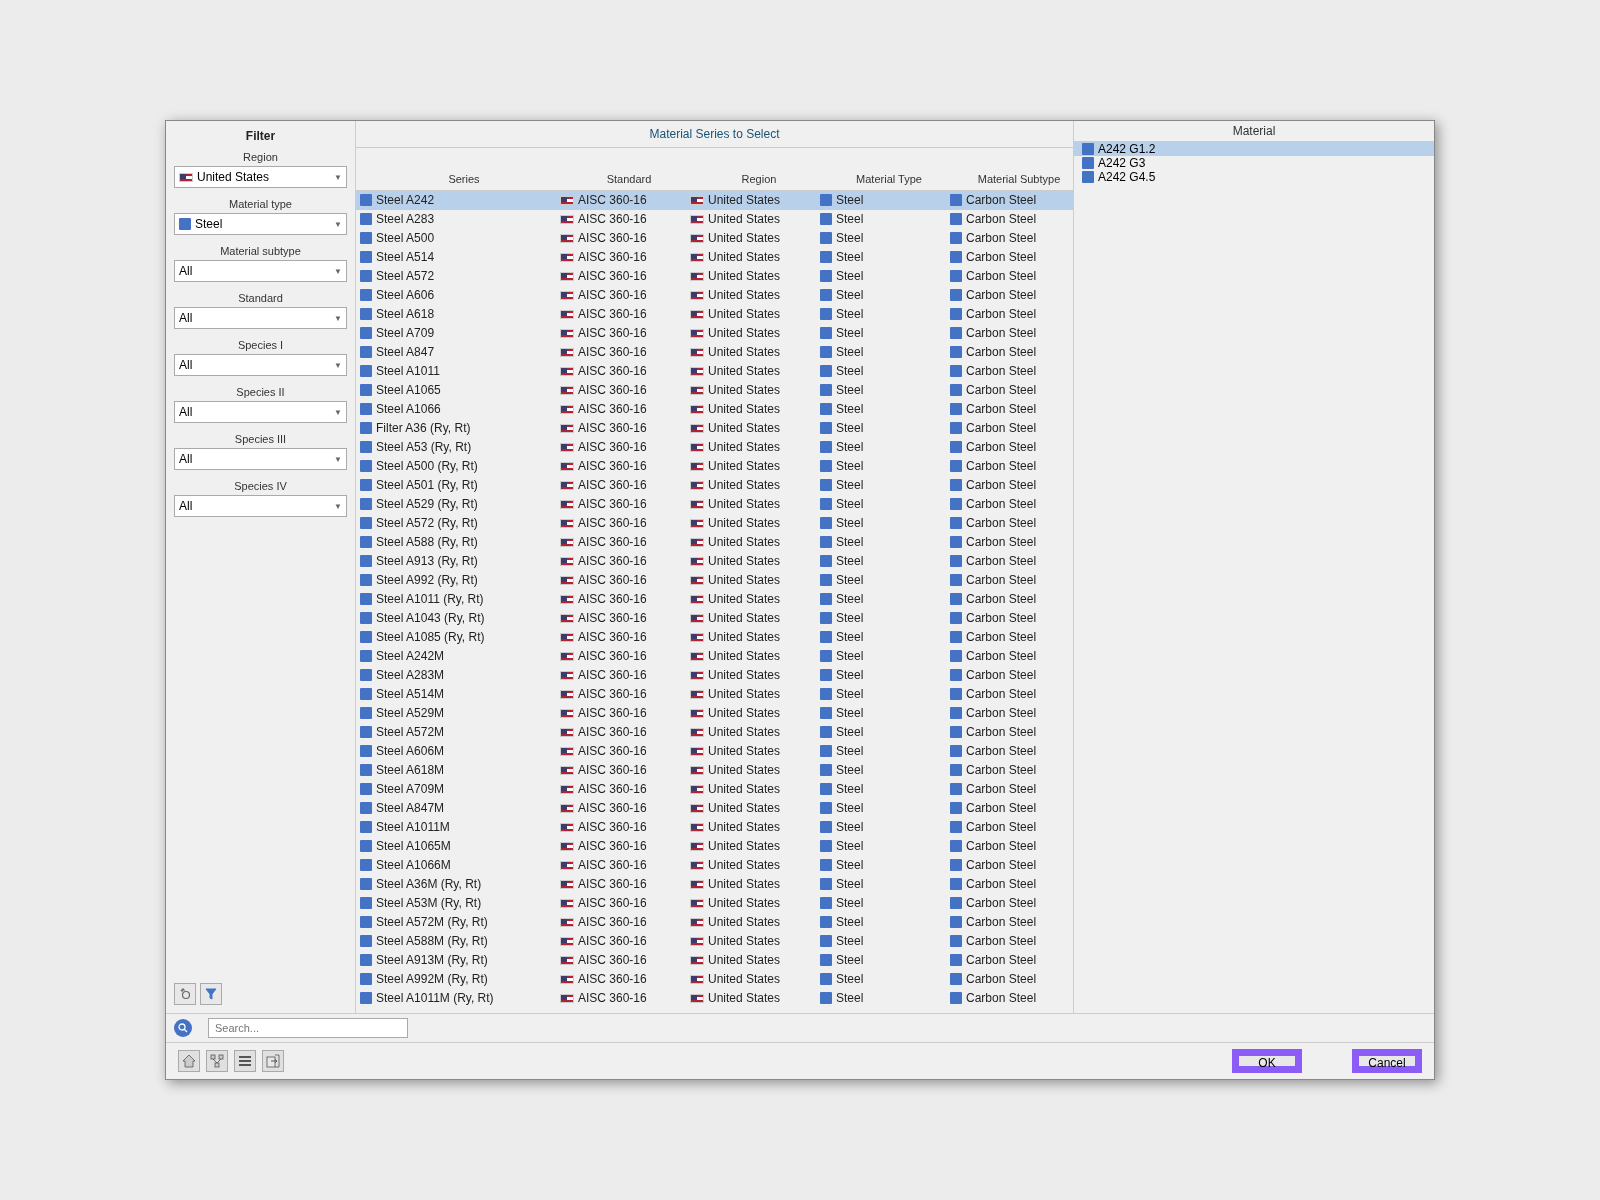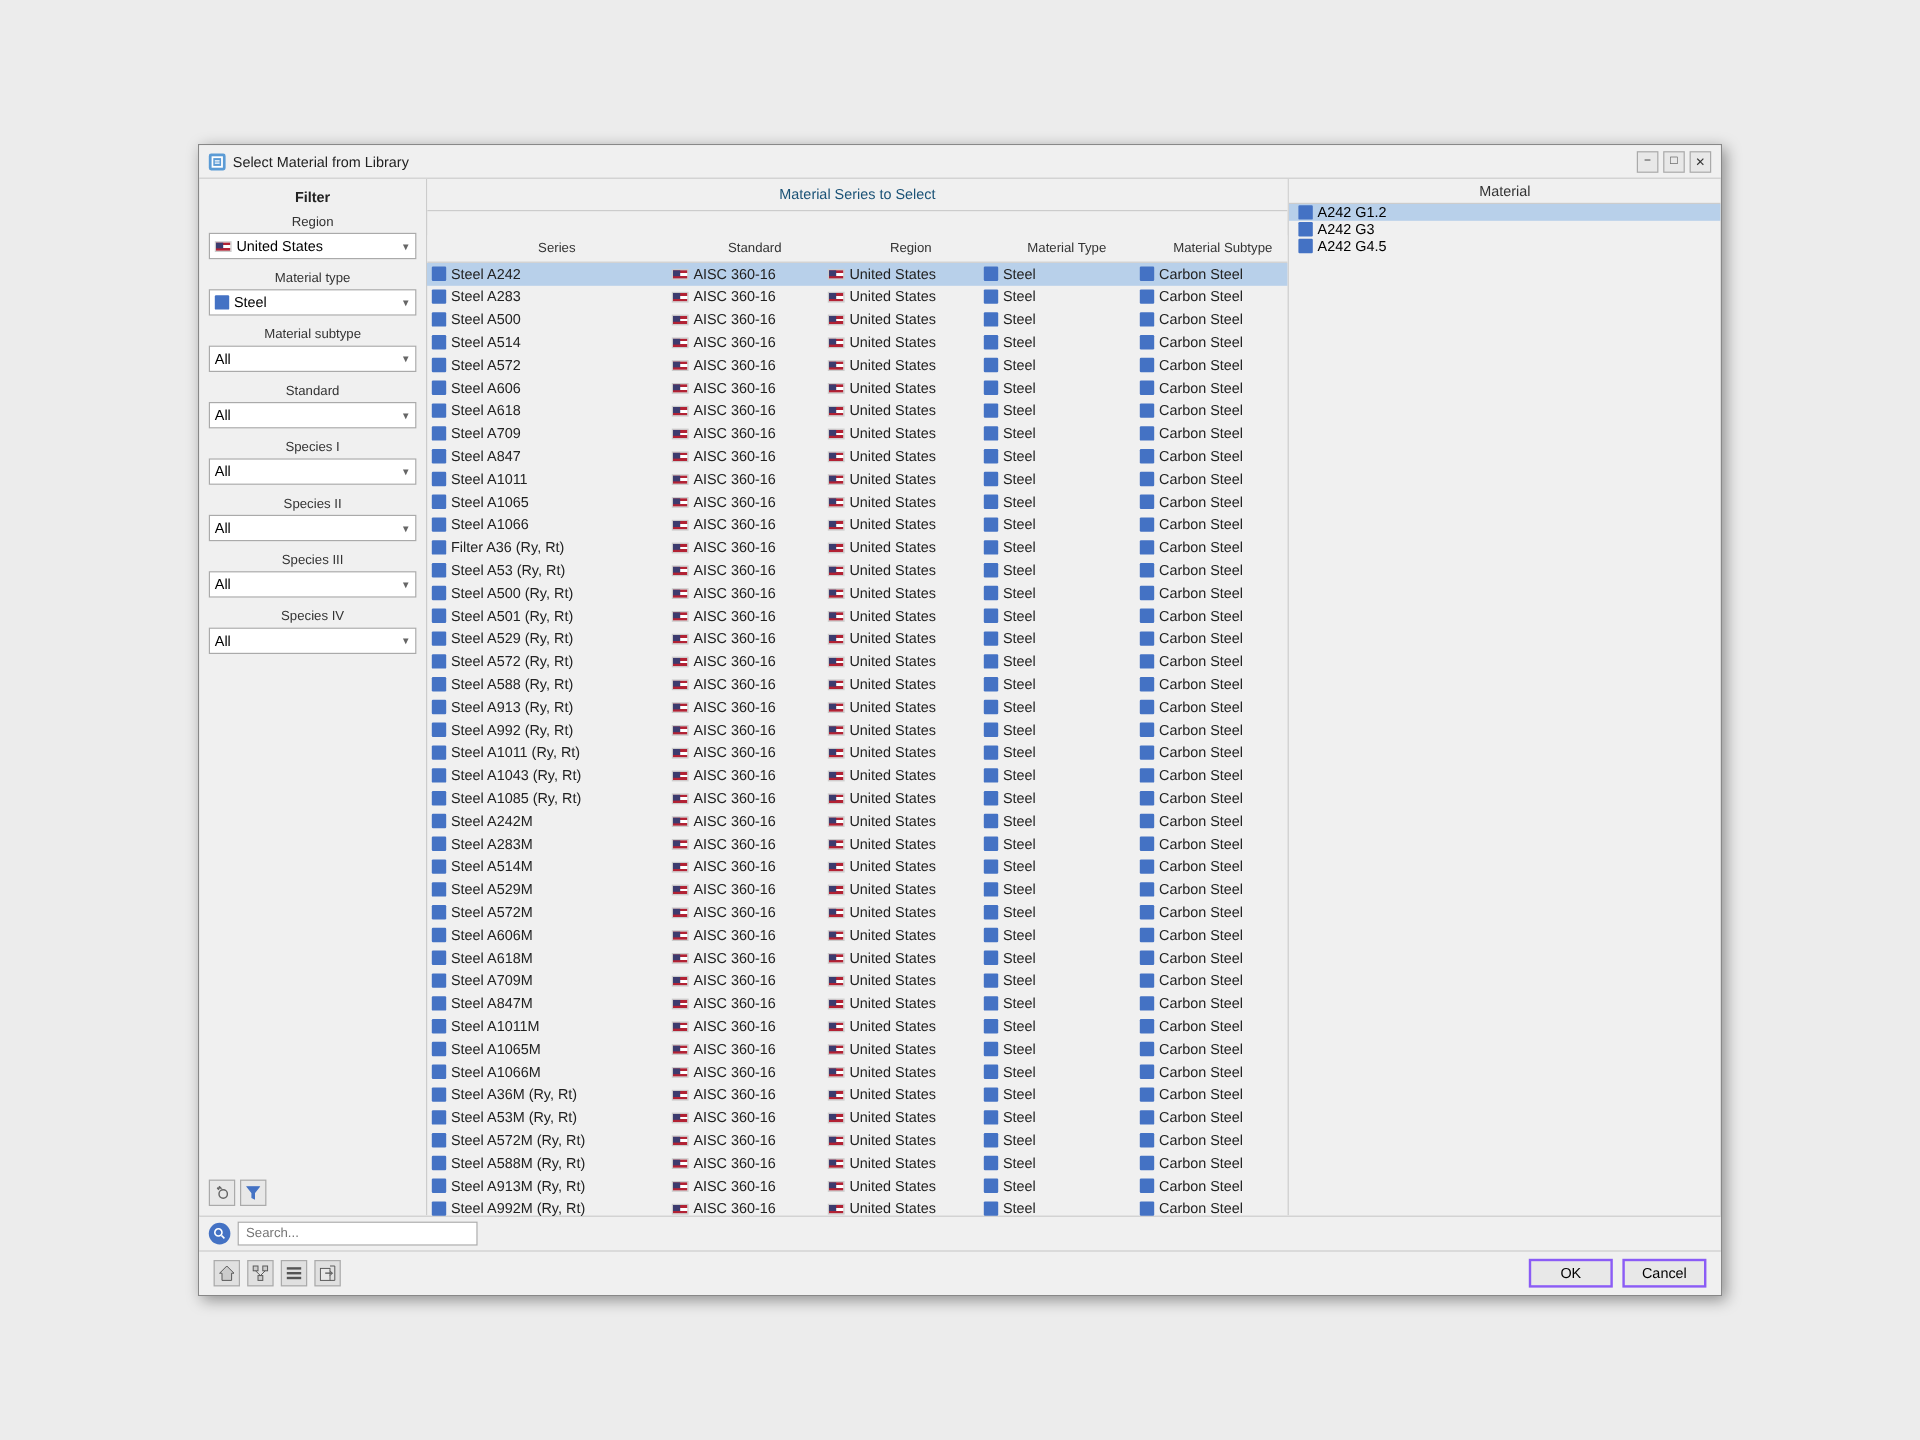--- a/index.html
+++ b/index.html
@@ -227,53 +227,37 @@
       width: 22px; height: 22px;
       background: #e0e0e0;
       border: 1px solid #aaa;
       cursor: pointer;
       display: flex; align-items: center; justify-content: center;
       font-size: 10px;
     }
     .footer-btns { display: flex; gap: 8px; }
     .ok-btn, .cancel-btn {
       width: 70px; height: 24px;
-      border: 2px solid #8b5cf6;
+      border: 7px solid #8b5cf6;
       background: #e8e8e8;
       cursor: pointer;
       font-size: 12px;
+      margin-left: 42px;
     }
 
     
     ::-webkit-scrollbar { width: 12px; height: 12px; }
     ::-webkit-scrollbar-track { background: #f0f0f0; border: 1px solid #ccc; }
     ::-webkit-scrollbar-thumb { background: #c0c0c0; border: 1px solid #aaa; }
   </style>
 </head>
 <body>
 
 <div class="dialog">
 
-  <div class="title-bar">
-    <div class="title-bar-left">
-      <div class="title-bar-icon">
-        <svg width="10" height="10" viewBox="0 0 10 10">
-            <rect x="1" y="1" width="8" height="8" fill="none" stroke="white" stroke-width="1.5"></rect>
-            <line x1="3" y1="4" x2="7" y2="4" stroke="white" stroke-width="1"></line>
-            <line x1="3" y1="6" x2="7" y2="6" stroke="white" stroke-width="1"></line>
-          </svg>
-      </div>
-      <span class="title-bar-title">Select Material from Library</span>
-    </div>
-    <div class="title-bar-controls">
-      <button class="title-btn">−</button>
-      <button class="title-btn">□</button>
-      <button class="title-btn close">✕</button>
-    </div>
-  </div>
 
   <div class="dialog-body">
 
     <div class="filter-panel">
       <div class="filter-title">Filter</div>
 
       <div class="filter-group">
         <div class="filter-label">Region</div>
         <div class="filter-select">
           <div class="filter-select-inner">
@@ -1344,21 +1328,21 @@
           </div>
           <div class="material-item">
             <div class="blue-icon"></div>
             <span>A242 G4.5</span>
           </div>
         </div>
     </div>
   </div>
 
   <div style="border-top: 1px solid #ccc; background: #f0f0f0; flex-shrink: 0;">
-    <div style="display: flex; align-items: center; padding: 4px 8px; gap: 6px;">
+    <div style="display: flex; align-items: center; padding: 4px 8px; gap: 16px;">
       <div class="search-icon-wrapper">
         <svg width="10" height="10" viewBox="0 0 10 10">
             <circle cx="4" cy="4" r="3" stroke="white" fill="none" stroke-width="1.3"></circle>
             <line x1="6.5" y1="6.5" x2="9" y2="9" stroke="white" stroke-width="1.3"></line>
           </svg>
       </div>
       <input class="search-input" type="text" placeholder="Search..." style="">
     </div>
     <div class="dialog-footer">
       <div class="footer-icons">

